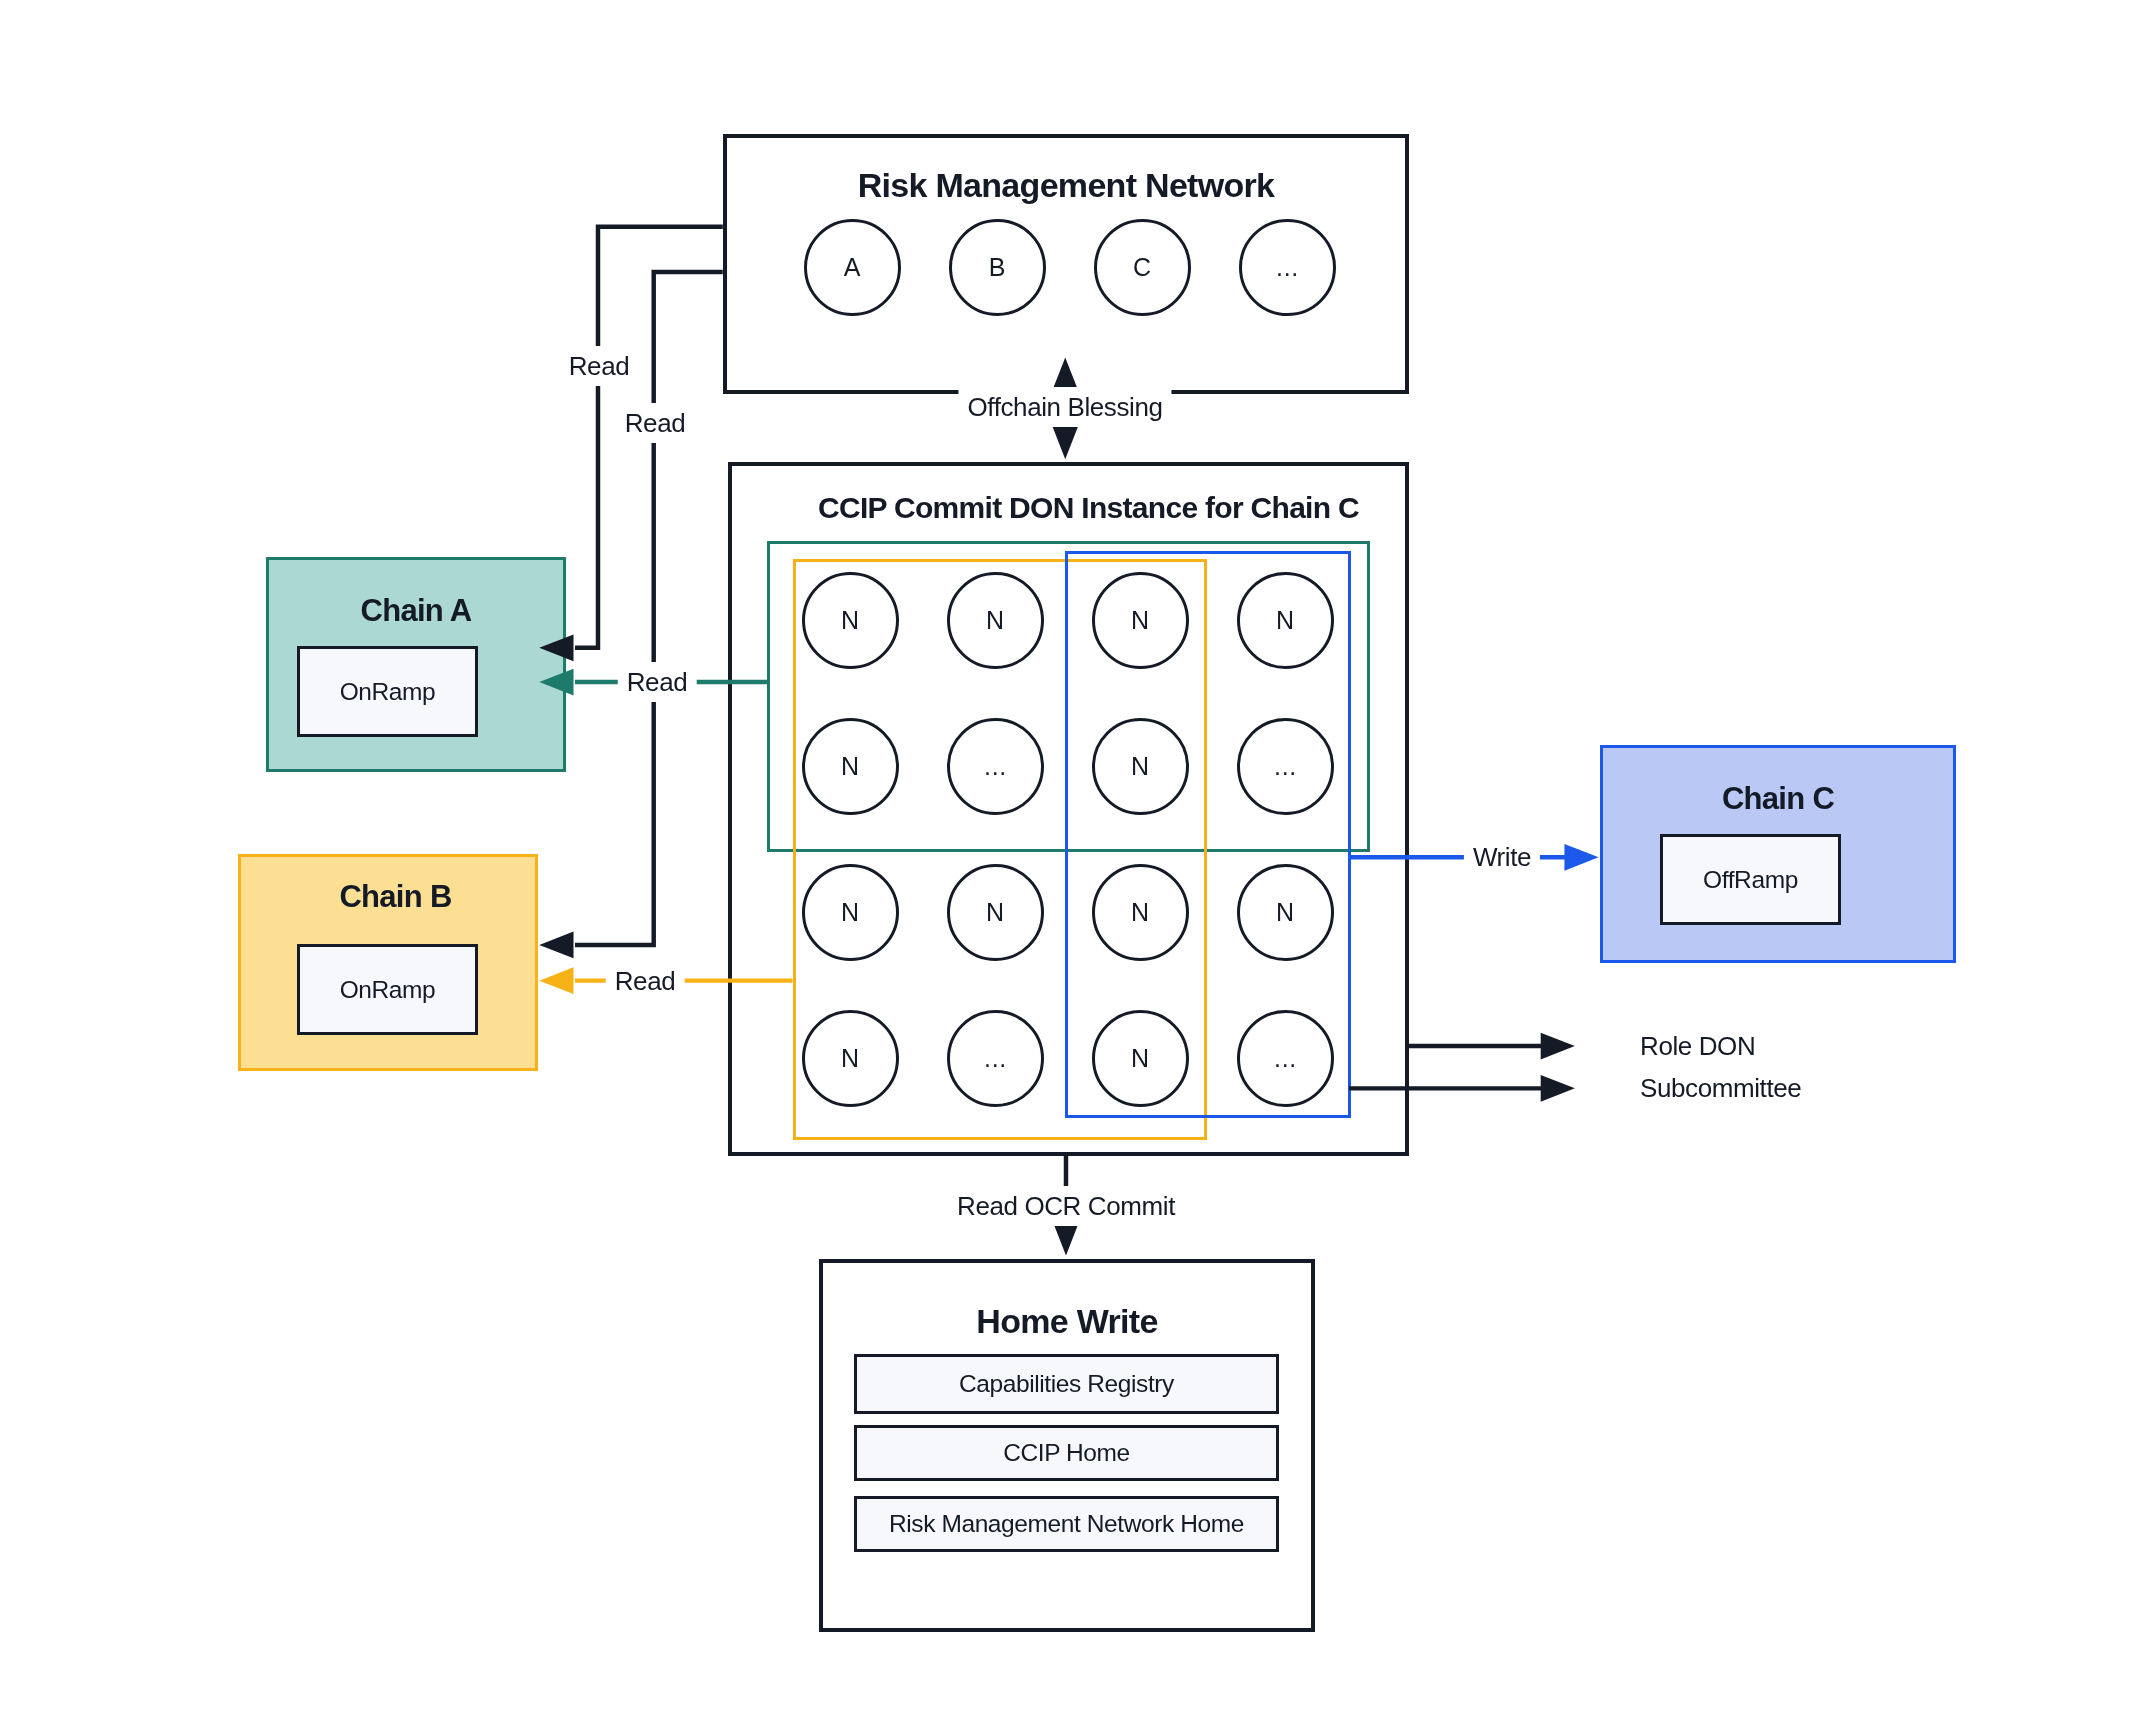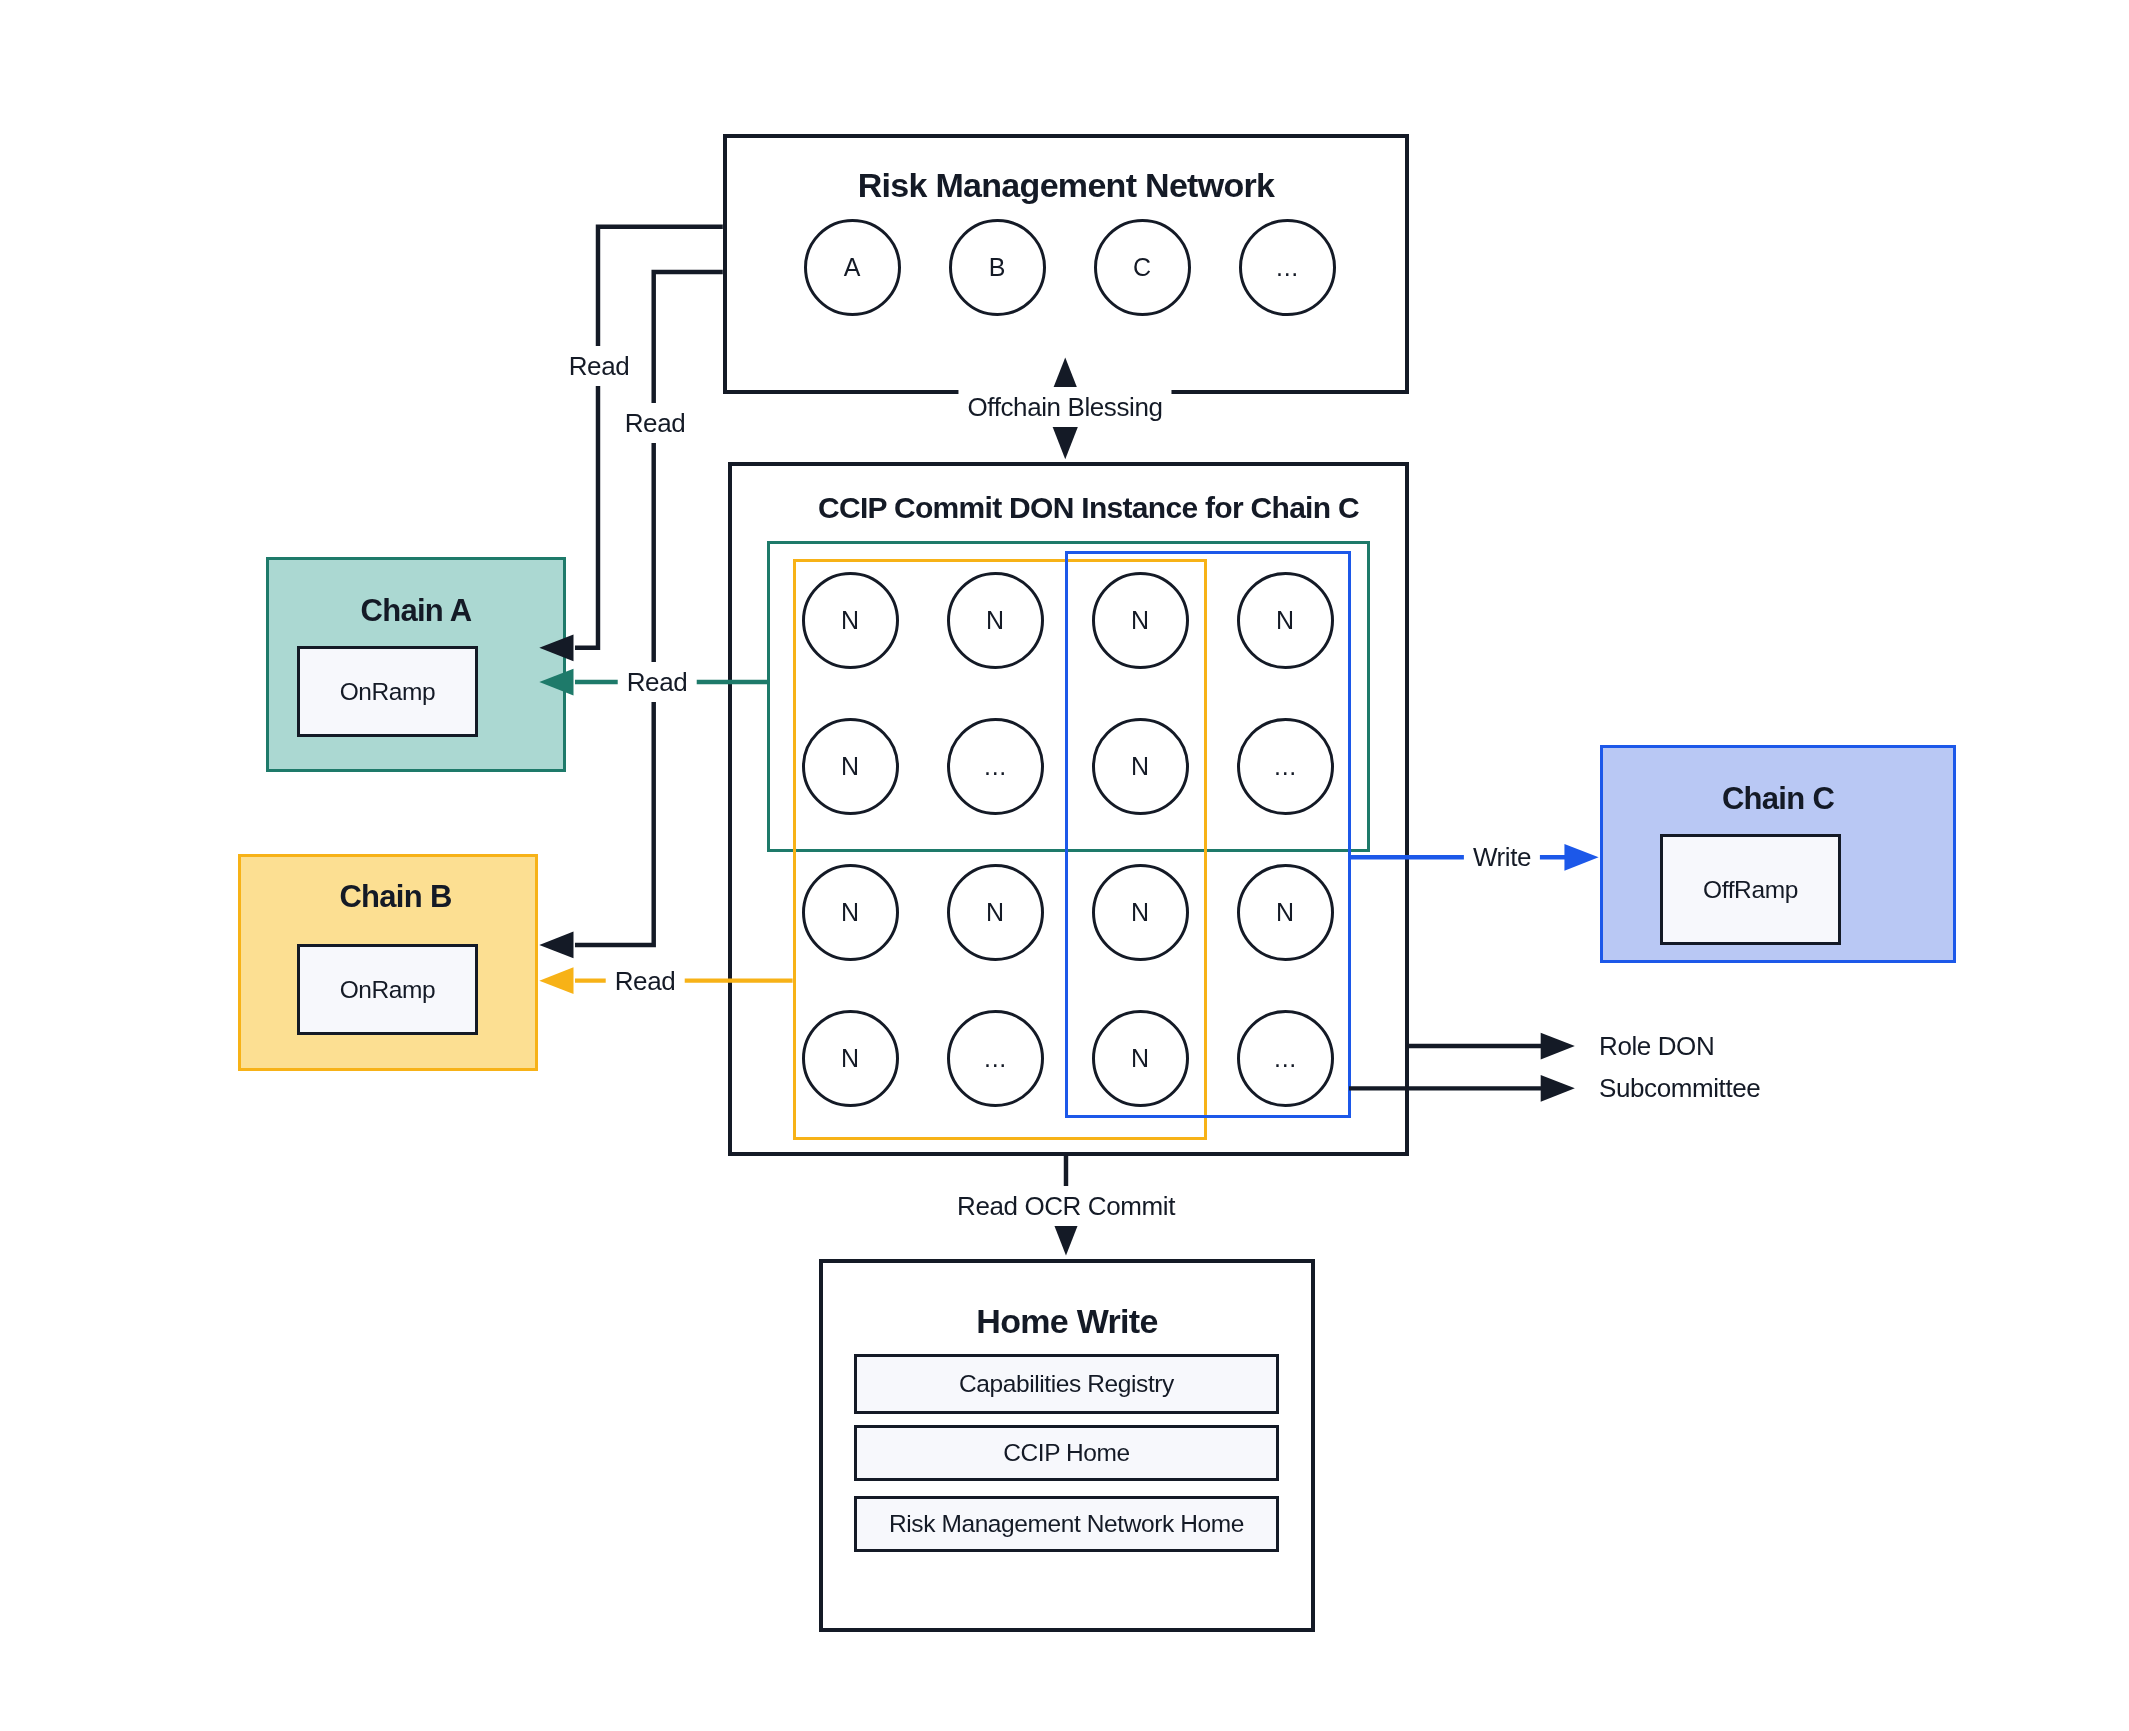--- a/index.html
+++ b/index.html
@@ -40,21 +40,21 @@
   .sk-yellow{stroke:var(--yellow);} .sk-blue{stroke:var(--blue);}
   .fl-ink{fill:var(--ink);} .fl-teal{fill:var(--teal);}
   .fl-yellow{fill:var(--yellow);} .fl-blue{fill:var(--blue);}
 
   .edgelabel{
     position:absolute; z-index:10; background:var(--bg);
     font-size:26px; font-weight:500; letter-spacing:-0.4px;
     padding:4.5px 9px; white-space:nowrap;
     transform:translate(-50%,-50%);
   }
-  .edgelabel.left-anchored{transform:translate(0,-50%); padding:4.5px 0;}
+  .edgelabel.left-anchored{transform:translate(0,-50%); padding:4.5px 0;margin-left:41px;}
 
   
   #rmn-box{left:723px; top:134px; width:686px; height:260px;}
   #rmn-title{top:28px; font-size:34px;}
   #rmn-nodes{left:804px; top:219px; grid-template-columns:repeat(4,97px); column-gap:48px;}
 
   #ccip-box{left:728px; top:462px; width:681px; height:694px;}
   #ccip-title{top:25px; font-size:30px;margin-left:40px;}
   #teal-rect{left:767px; top:541px; width:603px; height:311px; border-color:var(--teal); z-index:2;}
   #yellow-rect{left:793px; top:559px; width:414px; height:581px; border-color:var(--yellow); z-index:2;}
@@ -64,21 +64,21 @@
   #chain-a{left:238px; top:557px; width:300px; height:215px; border-color:var(--teal); background:var(--teal_fill);margin-left:28px;}
   #chain-a-title{top:33px; font-size:31px;}
   #onramp-a{left:297px; top:646px; width:181px; height:91px;}
 
   #chain-b{left:238px; top:854px; width:300px; height:217px; border-color:var(--yellow); background:var(--yellow_fill);}
   #chain-b-title{top:22px; font-size:31px;margin-left:15px;}
   #onramp-b{left:297px; top:944px; width:181px; height:91px;}
 
   #chain-c{left:1600px; top:745px; width:356px; height:218px; border-color:var(--blue); background:var(--blue_fill);}
   #chain-c-title{top:33px; font-size:31px;}
-  #offramp-c{left:1660px; top:834px; width:181px; height:111px;}
+  #offramp-c{left:1660px; top:834px; width:181px; height:91px;}
 
   #home-box{left:819px; top:1259px; width:496px; height:373px;}
   #home-title{top:39px; font-size:34px;}
   #home-item-1{left:854px; top:1354px; width:425px; height:60px;}
   #home-item-2{left:854px; top:1425px; width:425px; height:56px;}
   #home-item-3{left:854px; top:1496px; width:425px; height:56px;}
 
   #label-read-1{left:599px; top:366px;}
   #label-read-2{left:655px; top:423px;}
   #label-read-teal{left:657px; top:682px;}

